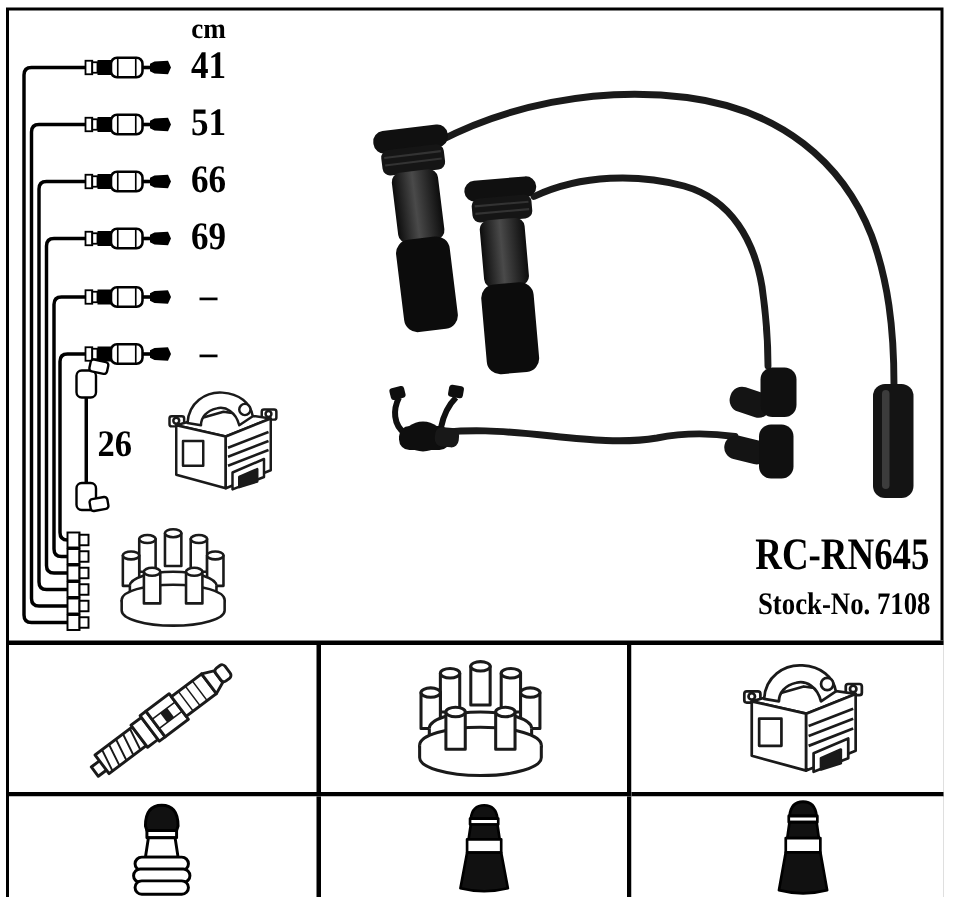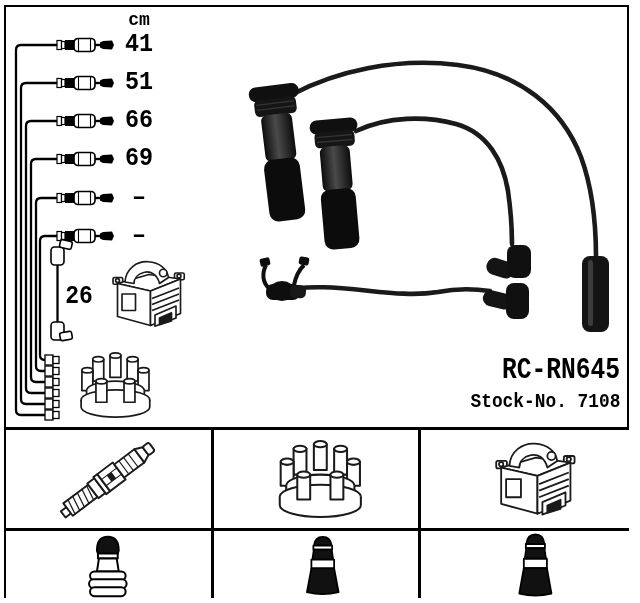--- a/index.html
+++ b/index.html
@@ -1,19 +1,19 @@
 <!DOCTYPE html>
 <html><head>
 <meta charset="utf-8">
 <style>
   * { margin:0; padding:0; box-sizing:border-box; }
   html,body { background:#fff; }
   .stage {
     position:relative; width:640px; height:603px; background:#ffffff;
-    font-family:Liberation Mono, monospace; overflow:hidden;
+    font-family:Liberation Serif, serif; overflow:hidden;
   }
   .frame {
     position:absolute; left:4px; top:5px; width:625px; height:593px;
     border:2px solid #000; background:#fff;
   }
   svg { display:block; }
   .schematic-svg { position:absolute; left:0; top:0; overflow:visible; }
   .photo-svg { position:absolute; left:230px; top:60px; overflow:visible; }
   .len-label {
     position:absolute; left:118px; width:42px; text-align:center;

